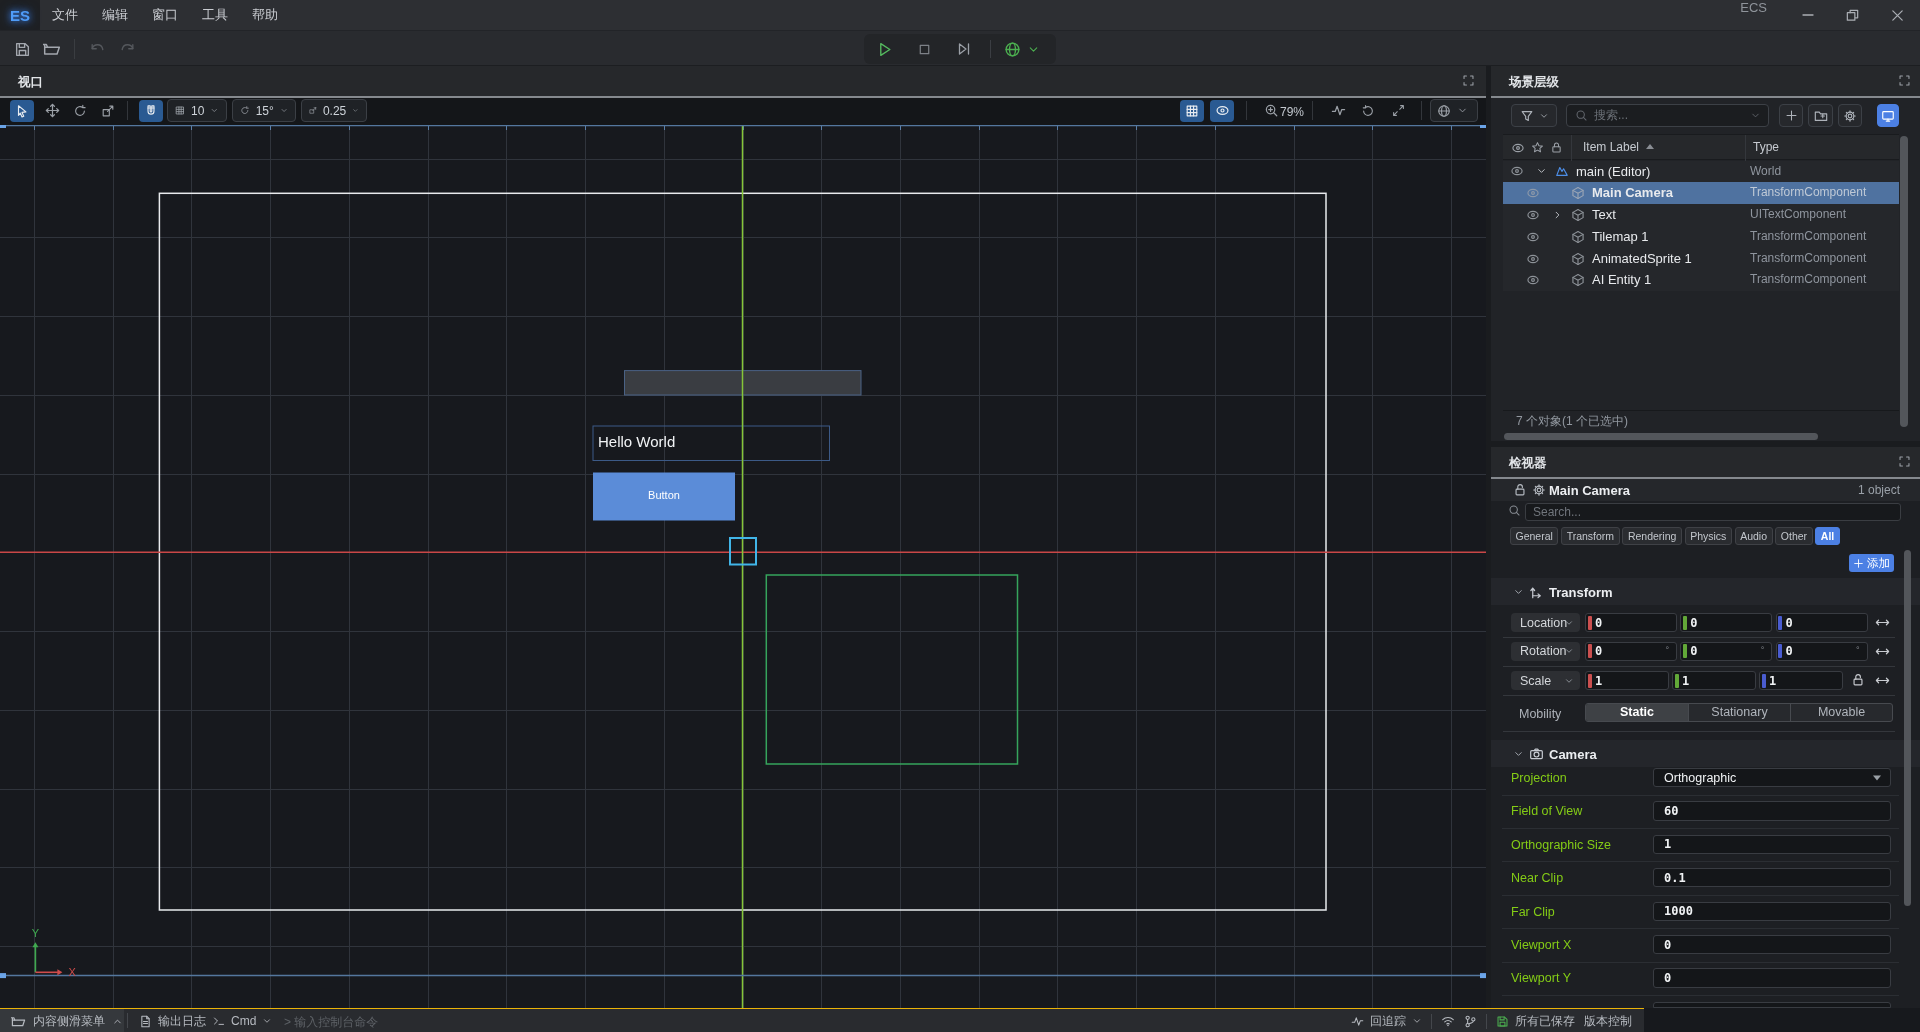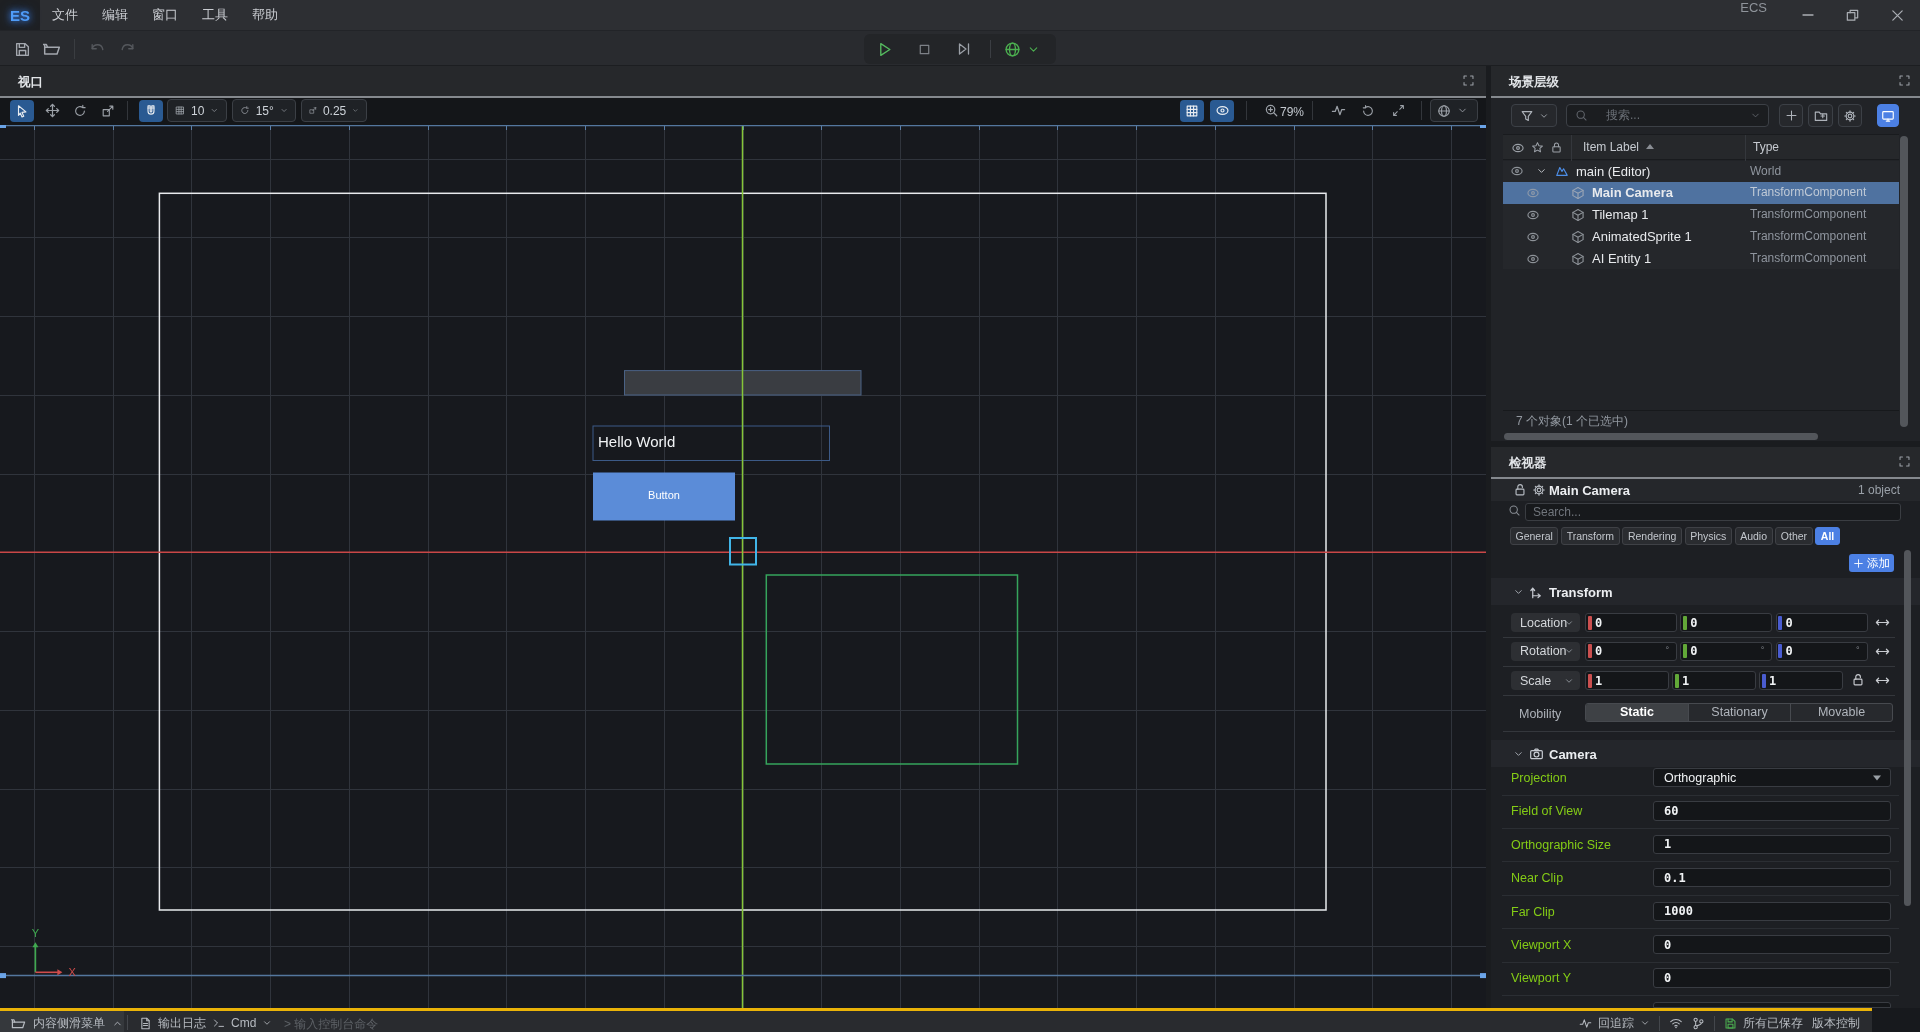--- a/index.html
+++ b/index.html
@@ -42,21 +42,21 @@
   .zoom-label { font-size:12px; color:#c3c8cf; }
   .vp-canvas { left:0; top:125px; width:1486px; height:883px; background:#17191e; }
 
   
   .right-sep { left:1486px; top:66px; width:5px; height:942px; background:#1a1c1f; }
   .hier { left:1491px; top:66px; width:429px; height:375px; background:#212327; }
   .hier-title { left:0; top:0; width:429px; height:30px; background:#26282b; }
   .panel-corner { position:absolute; color:#9ba0a7; }
   .hbtn { position:absolute; top:38px; height:23px; background:#26282c; border:1px solid #3c4046; border-radius:4px; display:flex; align-items:center; justify-content:center; color:#aeb3ba; }
   .hsearch { position:absolute; left:75px; top:38px; width:203px; height:23px; background:#1b1d20; border:1px solid #3c4046; border-radius:4px; display:flex; align-items:center; color:#61656c; }
-  .hsearch .ph { font-size:12px; color:#6a6f76;margin-left:12px; }
+  .hsearch .ph { font-size:12px; color:#6a6f76; }
   .hier-head { position:absolute; left:12px; top:68px; width:396px; height:26px; background:#26282b; border-top:1px solid #191b1e; border-bottom:1px solid #191b1e; color:#c6cad0; }
   .hier-rows { position:absolute; left:12px; top:94.5px; width:396px; }
   .hrow { position:relative; height:21.8px; background:#25272b; display:block; }
   .hrow.selected { background:#4f72a0; }
   .hrow .nm { position:absolute; top:0; line-height:21.8px; font-size:13px; color:#e8eaed; white-space:nowrap; }
   .hrow .tp { position:absolute; left:247px; top:0; line-height:21.8px; font-size:12px; color:#8f959e; white-space:nowrap; }
   .hrow.selected .tp { color:#bfc9d6; }
   .hrow .ric { position:absolute; top:50%; transform:translateY(-50%); color:#8d9298; }
   .hier-status { position:absolute; left:25px; top:347px; font-size:12px; color:#9298a0; }
   .vscroll { position:absolute; border-radius:4px; background:#53565b; }
@@ -97,21 +97,21 @@
   .seg .opt.sel { background:#3e4145; color:#fff; font-weight:bold; }
 
   .crow-label { position:absolute; left:20px; font-size:12.5px; color:#84cc16; }
   .cinput { position:absolute; left:162px; width:238px; height:19.3px; background:#141619; border:1px solid #393c42; border-radius:3px; }
   .cinput .val { position:absolute; left:10px; top:50%; transform:translateY(-50%); font-family:"DejaVu Sans Mono", monospace; font-size:12px; font-weight:bold; color:#f1f3f5; }
   .cinput .ddv { position:absolute; left:10px; top:50%; transform:translateY(-50%); font-size:12.5px; color:#f1f3f5; }
   .cinput .caret { position:absolute; right:9px; top:50%; transform:translateY(-50%); width:0; height:0; border-left:4px solid transparent; border-right:4px solid transparent; border-top:5px solid #9aa0a6; }
   .c-sep { position:absolute; left:11px; width:397px; height:1px; background:#2b2e33; }
 
   
-  .statusbar { left:0; top:1008px; width:1872px; height:24px; background:#292b2f; border-top:3px solid #eab308; font-size:12px; color:#b7bbc1; }
+  .statusbar { left:0; top:1008px; width:1644px; height:24px; background:#292b2f; border-top:1px solid #eab308; font-size:12px; color:#b7bbc1; }
   .sb-left-seg { position:absolute; left:0; top:0; width:124px; height:24px; background:#35383c; display:flex; align-items:center; }
   .sb-item { display:flex; align-items:center; gap:6px; }
   .sb-sep { position:absolute; top:4px; width:1px; height:15px; background:#44474c; }
   .sb-dim { color:#5d6166; }
   .sb-right { position:absolute; right:12px; top:0; height:24px; display:flex; align-items:center; gap:9px; }
 </style>
 </head>
 <body>
 
 <svg width="0" height="0" style="position:absolute" aria-hidden="true">
@@ -670,20 +670,39 @@
           </span>
           <span class="nm" style="left: 89px; font-weight: bold;">Main Camera</span>
           <span class="tp">TransformComponent</span>
         </div>
         <div class="hrow">
           <span class="ric" style="color: rgb(141, 146, 152); left: 23px;">
             <svg class="ic" width="14" height="14" viewBox="0 0 16 16">
               <use href="#i-eye"></use>
             </svg>
           </span>
+          <span class="ric" style="color: rgb(201, 204, 209); left: 49px;">
+            <svg class="ic" width="11" height="11" viewBox="0 0 16 16">
+              <use href="#i-chev-right"></use>
+            </svg>
+          </span>
+          <span class="ric" style="color: rgb(141, 146, 152); left: 68px;">
+            <svg class="ic" width="14" height="14" viewBox="0 0 16 16">
+              <use href="#i-cube"></use>
+            </svg>
+          </span>
+          <span class="nm" style="left: 89px;">Text</span>
+          <span class="tp">UITextComponent</span>
+        </div>
+        <div class="hrow">
+          <span class="ric" style="color: rgb(141, 146, 152); left: 23px;">
+            <svg class="ic" width="14" height="14" viewBox="0 0 16 16">
+              <use href="#i-eye"></use>
+            </svg>
+          </span>
           <span class="ric" style="color: rgb(141, 146, 152); left: 68px;">
             <svg class="ic" width="14" height="14" viewBox="0 0 16 16">
               <use href="#i-cube"></use>
             </svg>
           </span>
           <span class="nm" style="left: 89px;">Tilemap 1</span>
           <span class="tp">TransformComponent</span>
         </div>
         <div class="hrow">
           <span class="ric" style="color: rgb(141, 146, 152); left: 23px;">

